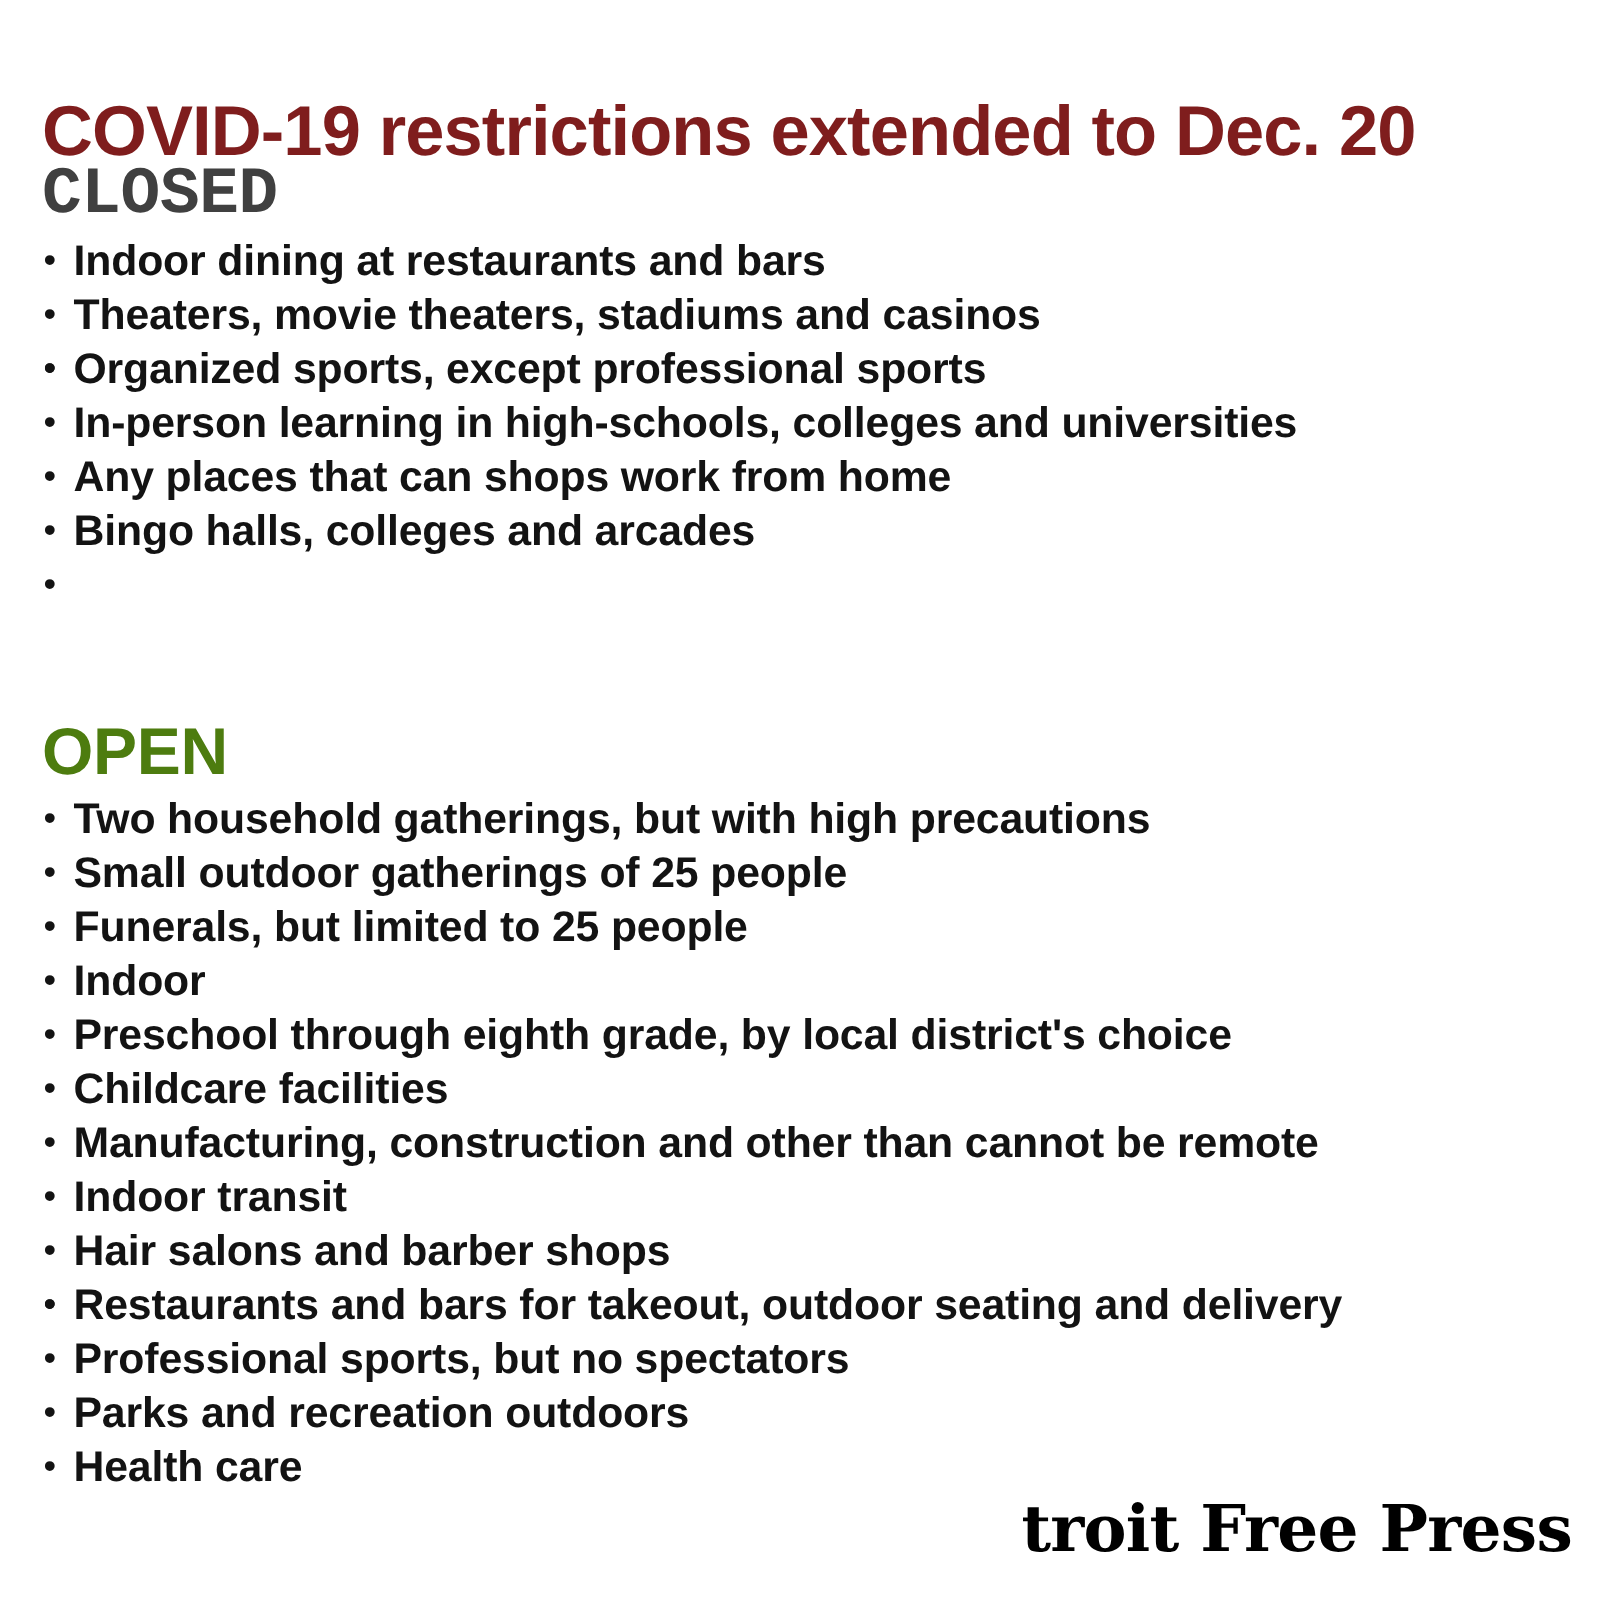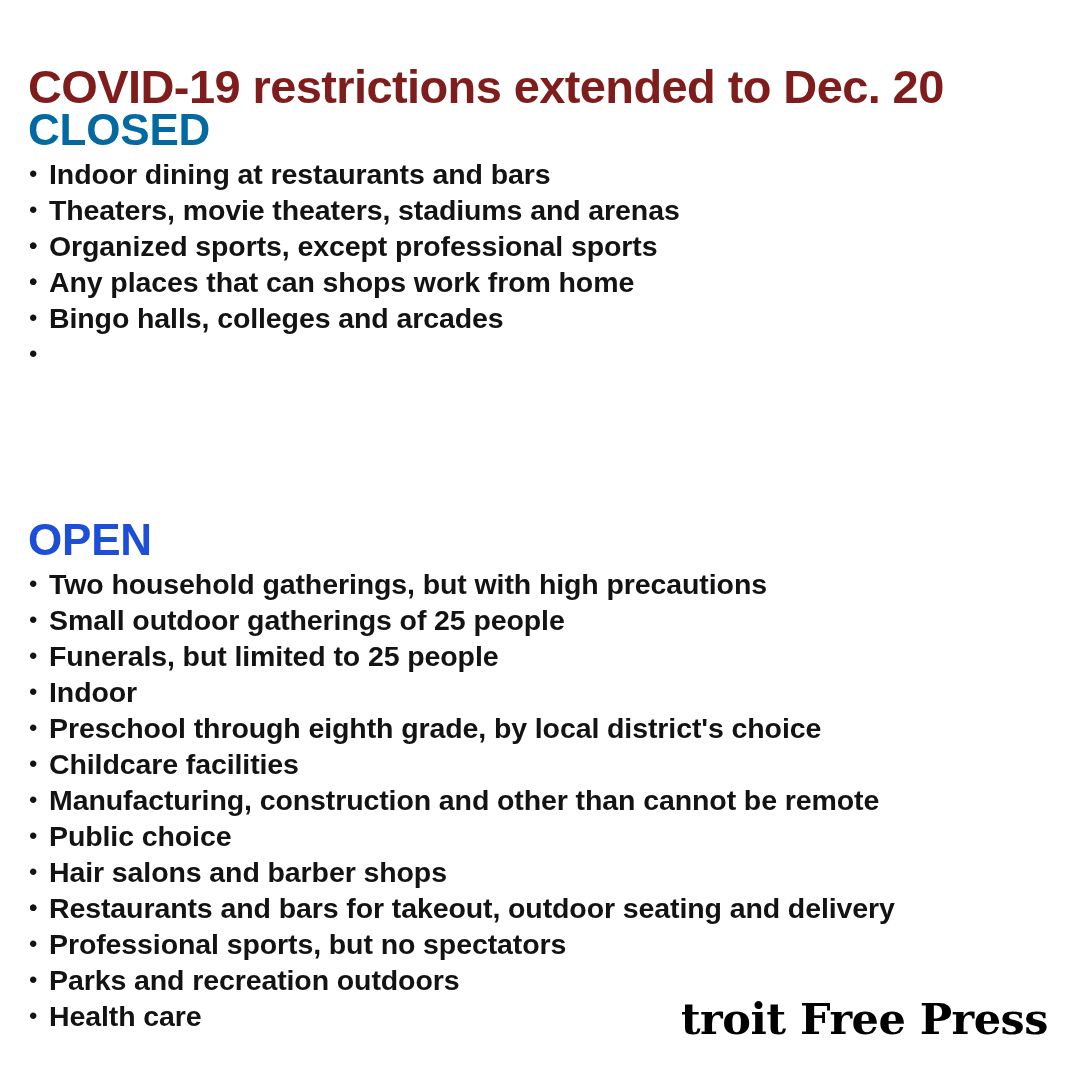--- a/index.html
+++ b/index.html
@@ -109,44 +109,44 @@
   }
 </style>
 </head>
 <body>
 
 <div id="infographic" style="background: rgb(255, 255, 255);">
 
   <h1 class="headline">COVID-19 restrictions extended to Dec. 20</h1>
 
   <div class="section" id="section-closed">
-    <div class="section-heading" id="heading-closed" style="color: #0369a1;">CLOSED</div>
+    <div class="section-heading" id="heading-closed" style="color: #404040; font-family: Liberation Mono, monospace;">CLOSED</div>
     <ul class="bullet-list" id="list-closed">
         <li class="bullet-item"><span class="bullet-dot">•</span><span class="bullet-text">Indoor dining at restaurants and bars</span></li>
-        <li class="bullet-item"><span class="bullet-dot">•</span><span class="bullet-text">Theaters, movie theaters, stadiums and arenas</span></li>
+        <li class="bullet-item"><span class="bullet-dot">•</span><span class="bullet-text">Theaters, movie theaters, stadiums and casinos</span></li>
         <li class="bullet-item"><span class="bullet-dot">•</span></li>
         <li class="bullet-item"><span class="bullet-dot">•</span><span class="bullet-text">Organized sports, except professional sports</span></li>
-        <li class="bullet-item"><span class="bullet-dot">•</span></li>
+        <li class="bullet-item"><span class="bullet-dot">•</span><span class="bullet-text">In-person learning in high-schools, colleges and universities</span></li>
         <li class="bullet-item"><span class="bullet-dot">•</span><span class="bullet-text">Any places that can shops work from home</span></li>
         <li class="bullet-item"><span class="bullet-dot">•</span><span class="bullet-text">Bingo halls, colleges and arcades</span></li>
         <li class="bullet-item"><span class="bullet-dot">•</span></li>
       </ul>
   </div>
 
   <div class="section" id="section-open">
-    <div class="section-heading" id="heading-open" style="color: #1d4ed8; margin-top: 38px;">OPEN</div>
+    <div class="section-heading" id="heading-open" style="color: #4d7c0f;">OPEN</div>
     <ul class="bullet-list" id="list-open">
         <li class="bullet-item"><span class="bullet-dot">•</span><span class="bullet-text">Two household gatherings, but with high precautions</span></li>
         <li class="bullet-item"><span class="bullet-dot">•</span><span class="bullet-text">Small outdoor gatherings of 25 people</span></li>
         <li class="bullet-item"><span class="bullet-dot">•</span><span class="bullet-text">Funerals, but limited to 25 people</span></li>
         <li class="bullet-item"><span class="bullet-dot">•</span><span class="bullet-text">Indoor</span></li>
         <li class="bullet-item"><span class="bullet-dot">•</span><span class="bullet-text">Preschool through eighth grade, by local district's choice</span></li>
         <li class="bullet-item"><span class="bullet-dot">•</span><span class="bullet-text">Childcare facilities</span></li>
         <li class="bullet-item"><span class="bullet-dot">•</span><span class="bullet-text">Manufacturing, construction and other than cannot be remote</span></li>
-        <li class="bullet-item"><span class="bullet-dot">•</span><span class="bullet-text">Public choice</span></li>
+        <li class="bullet-item"><span class="bullet-dot">•</span><span class="bullet-text">Indoor transit</span></li>
         <li class="bullet-item"><span class="bullet-dot">•</span><span class="bullet-text">Hair salons and barber shops</span></li>
         <li class="bullet-item"><span class="bullet-dot">•</span></li>
         <li class="bullet-item"><span class="bullet-dot">•</span><span class="bullet-text">Restaurants and bars for takeout, outdoor seating and delivery</span></li>
         <li class="bullet-item"><span class="bullet-dot">•</span><span class="bullet-text">Professional sports, but no spectators</span></li>
         <li class="bullet-item"><span class="bullet-dot">•</span><span class="bullet-text">Parks and recreation outdoors</span></li>
         <li class="bullet-item"><span class="bullet-dot">•</span><span class="bullet-text">Health care</span></li>
       </ul>
   </div>
 
   <div class="masthead">

